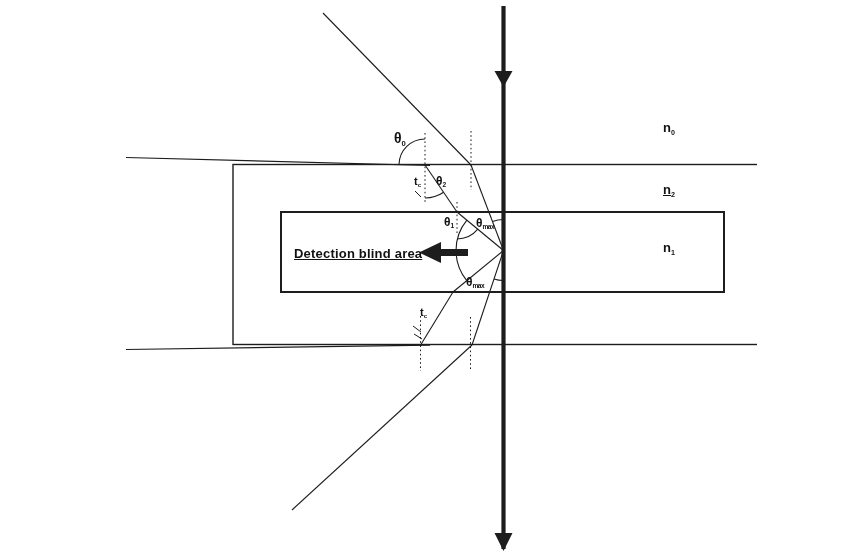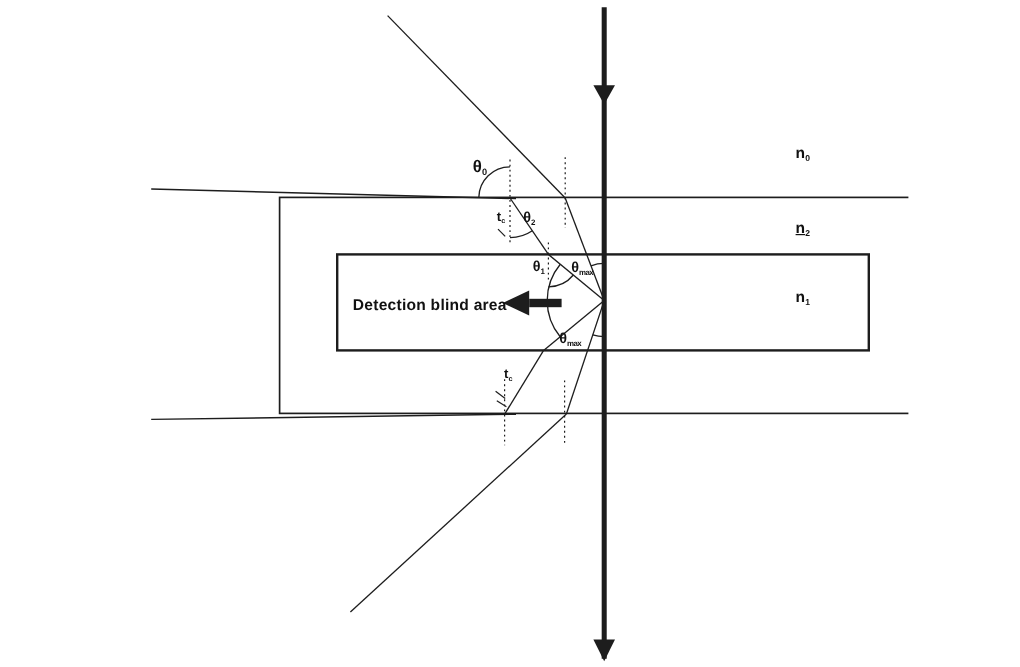--- a/index.html
+++ b/index.html
@@ -50,14 +50,14 @@
   <div class="lbl" style="left:394px;top:131px;font-size:14px;"><span>θ</span><sub>0</sub></div>
   <div class="lbl" style="left:414px;top:176px;font-size:11px;"><span>t</span><sub>c</sub></div>
   <div class="lbl" style="left:436px;top:175px;font-size:12px;"><span>θ</span><sub>2</sub></div>
   <div class="lbl" style="left:444px;top:216px;font-size:12px;"><span>θ</span><sub>1</sub></div>
   <div class="lbl" style="left:476px;top:217px;font-size:12px;"><span>θ</span><sub>max</sub></div>
   <div class="lbl" style="left:466px;top:276px;font-size:12px;"><span>θ</span><sub>max</sub></div>
   <div class="lbl" style="left:420px;top:307px;font-size:11px;"><span>t</span><sub>c</sub></div>
   <div class="lbl" style="left:663px;top:121px;font-size:13px;text-align:center;"><span>n</span><sub>0</sub></div>
   <div class="lbl" style="left:663px;top:183px;font-size:13px;text-decoration:underline;"><span>n</span><sub>2</sub></div>
   <div class="lbl" style="left:663px;top:241px;font-size:13px;text-align:center;"><span>n</span><sub>1</sub></div>
-  <div class="lbl" style="left:294px;top:247px;font-size:13px;letter-spacing:0.2px;">Detection blind area</div>
+  <div class="lbl" style="left:294px;top:247px;font-size:13px;letter-spacing:0.2px;text-decoration:underline;">Detection blind area</div>
 </div>
 
 </body></html>

